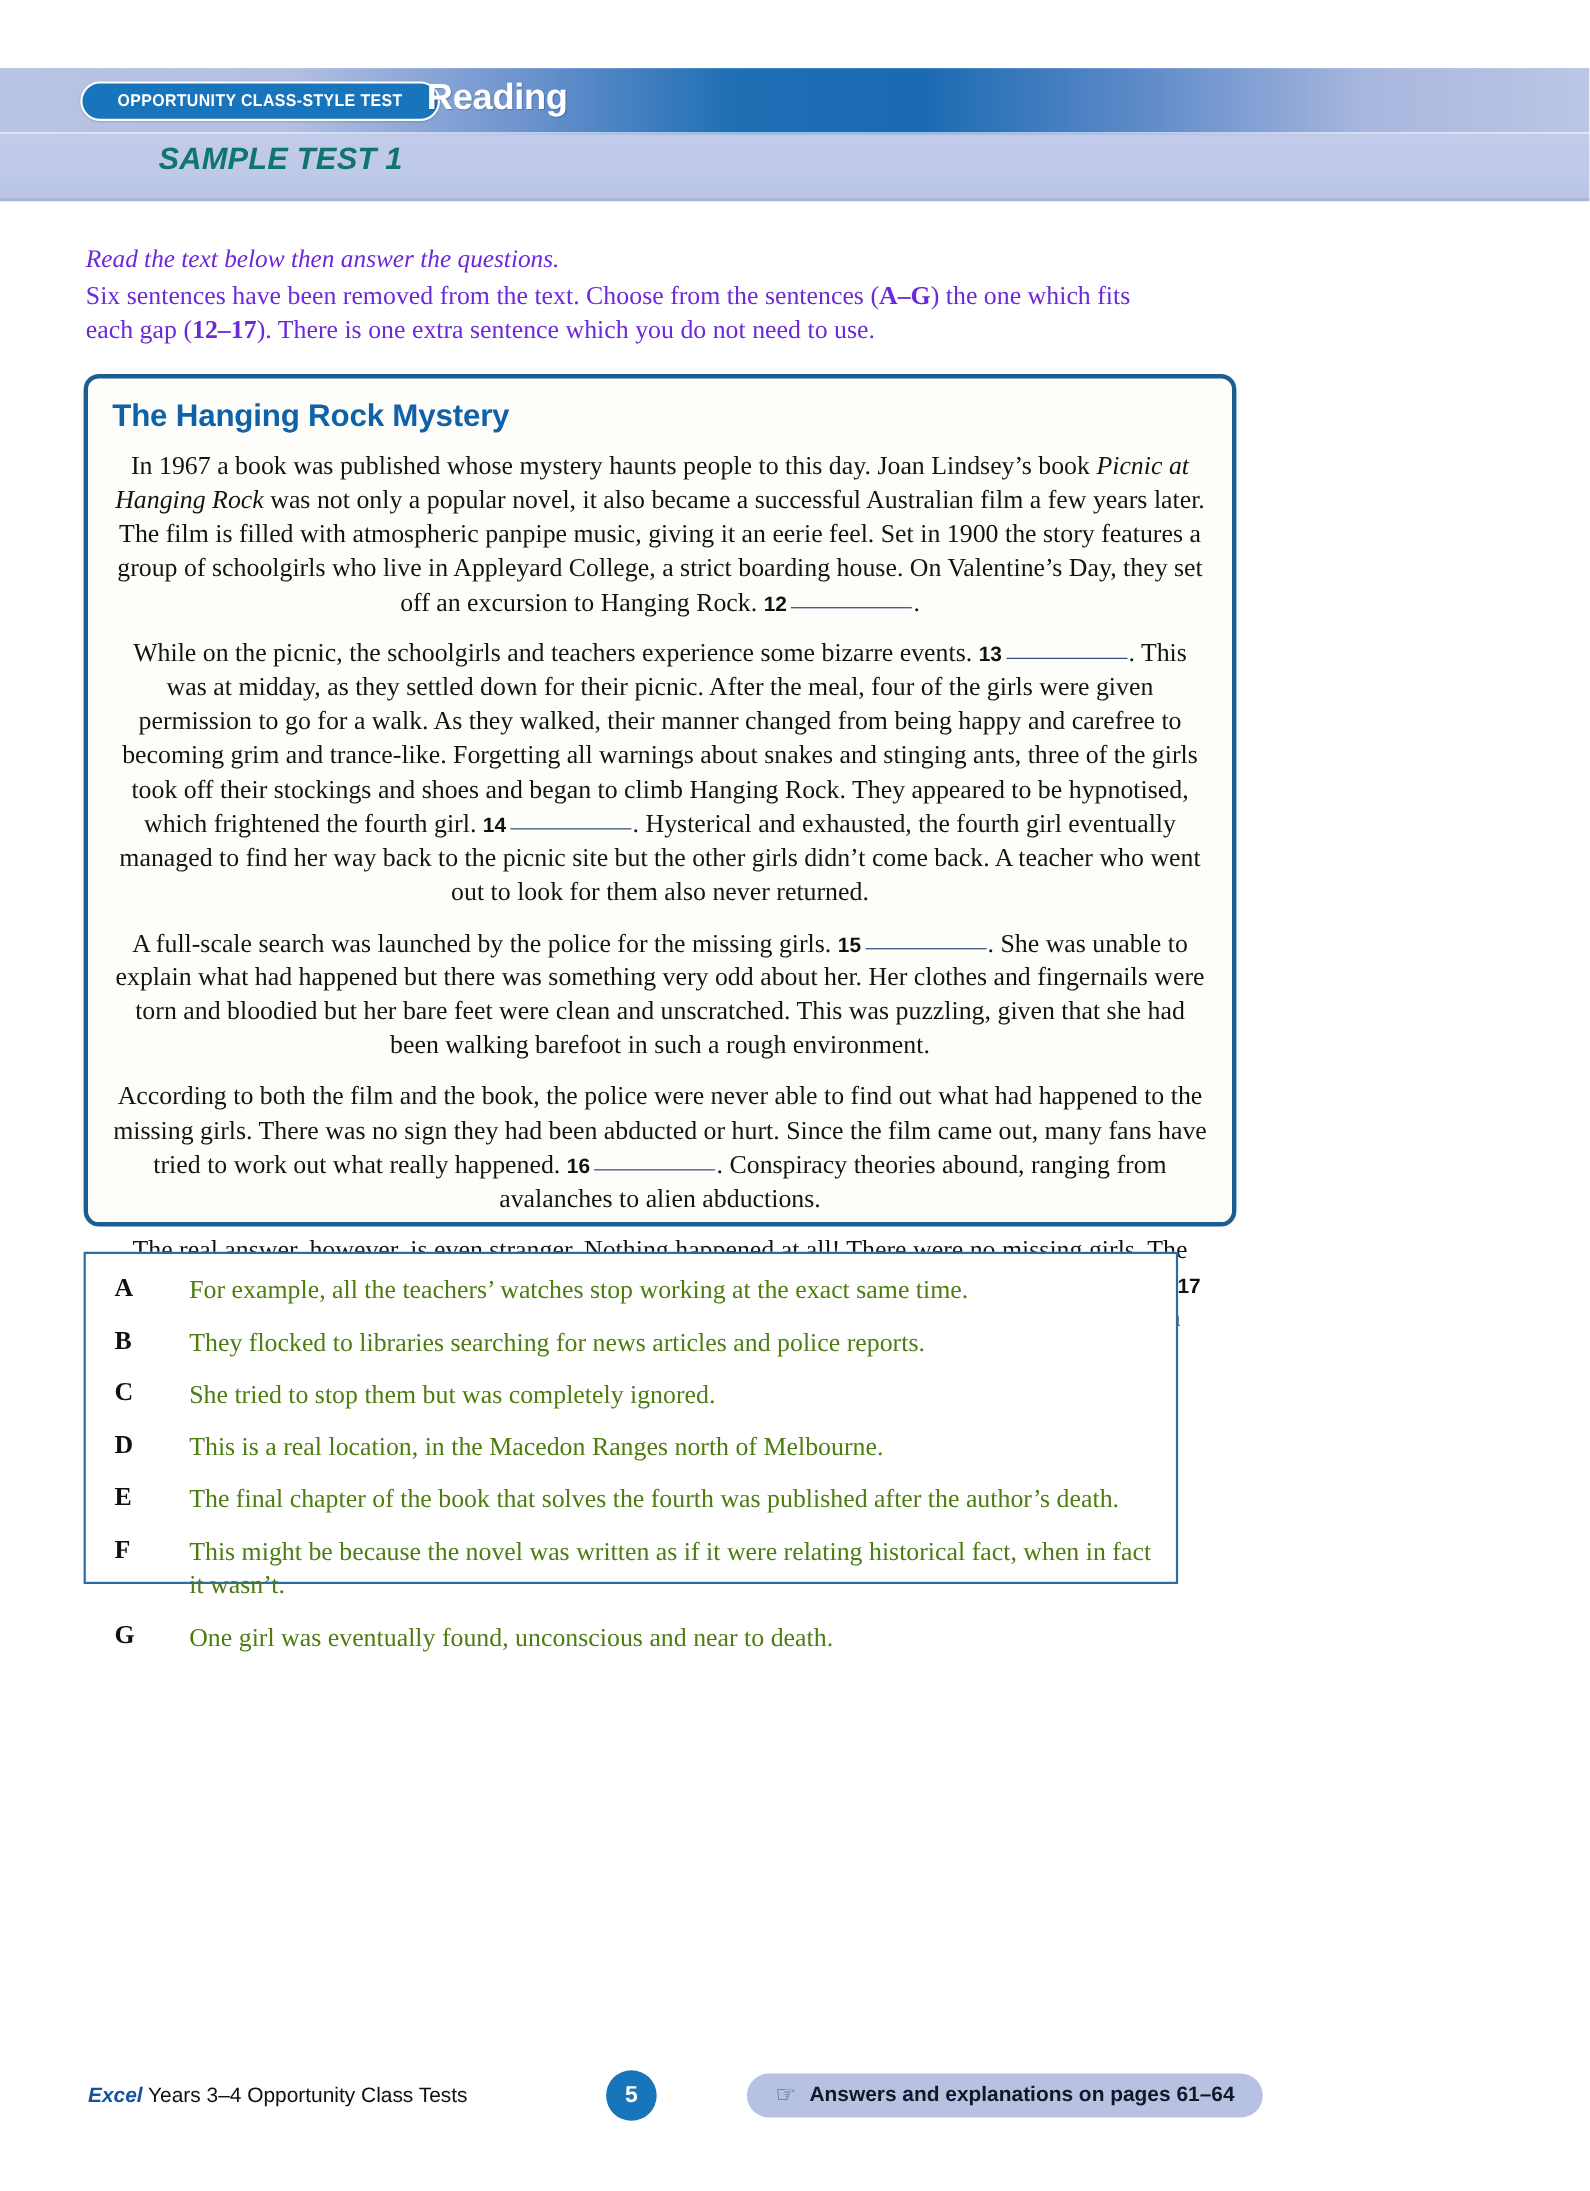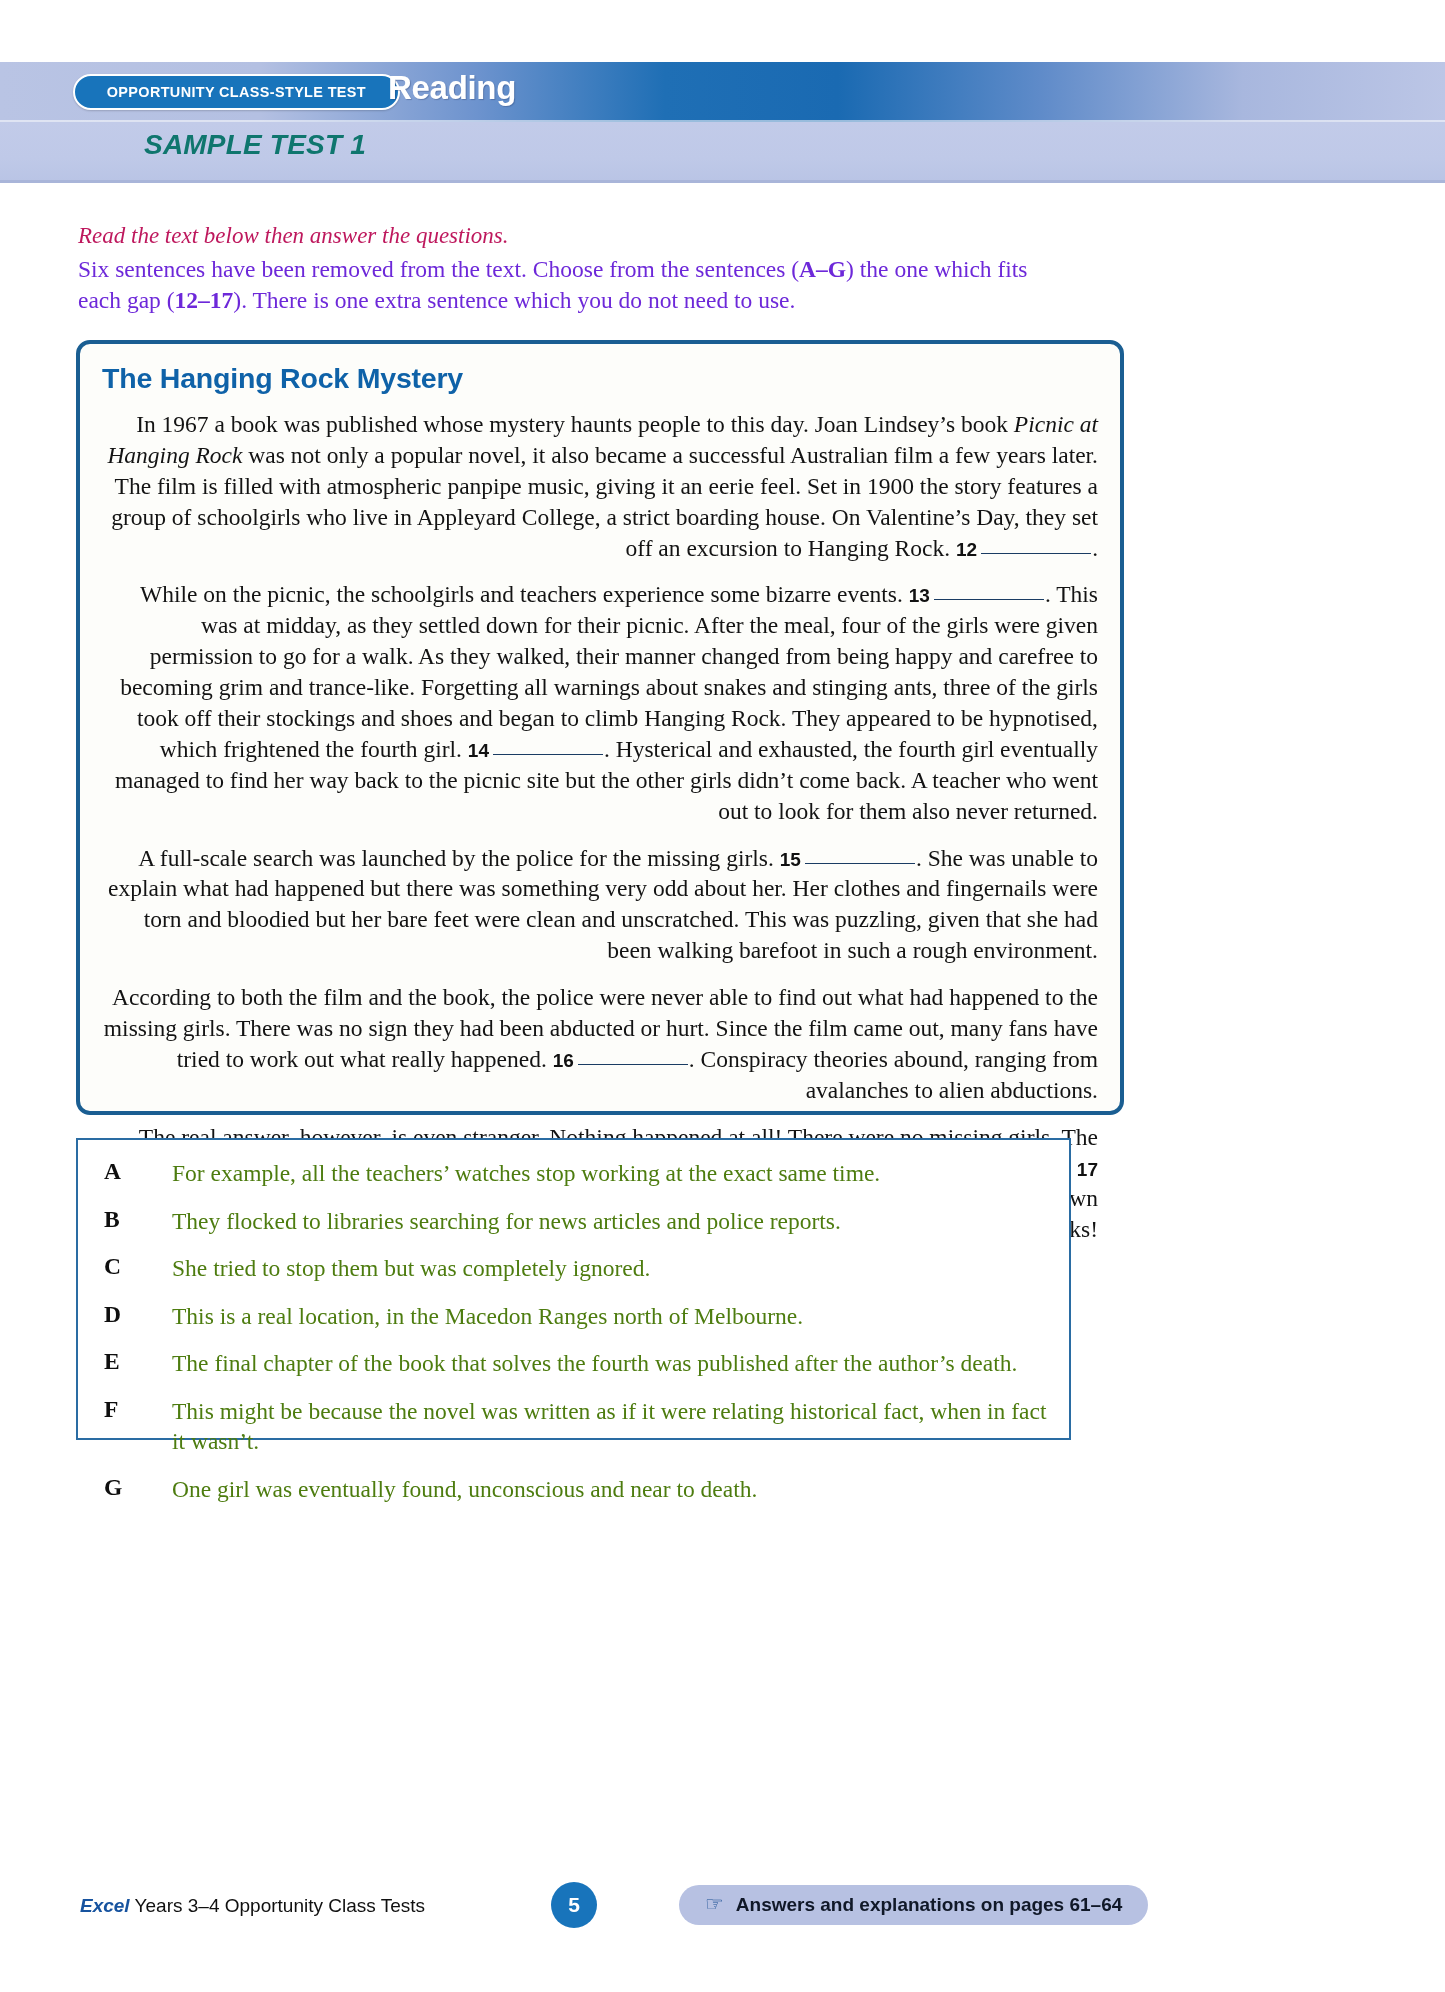--- a/index.html
+++ b/index.html
@@ -119,21 +119,21 @@
     letter-spacing: 0.2px;
   }
 
   
   .instr-italic {
     position: absolute;
     left: 78px;
     top: 223px;
     font-size: 23px;
     font-style: italic;
-    color: #be185d;
+    color: #6d28d9;
   }
   .instr-body {
     position: absolute;
     left: 78px;
     top: 254px;
     width: 980px;
     font-size: 23.5px;
     line-height: 1.32;
     color: #6d28d9;
     text-align: left;
@@ -161,21 +161,21 @@
     font-weight: bold;
     font-size: 28.5px;
     letter-spacing: -0.2px;
     margin: 0 0 14px 0;
   }
   .para {
     font-size: 23.5px;
     line-height: 1.315;
     color: #131313;
     margin: 4px 0 16px 0;
-    text-align: right;
+    text-align: center;
   }
   .para:last-child { margin-bottom: 0; }
   .para i { font-style: italic; }
   .gapnum {
     font-family: "Liberation Sans", sans-serif;
     font-weight: bold;
     font-size: 19px;
     color: #111111;
   }
   .gapline {

